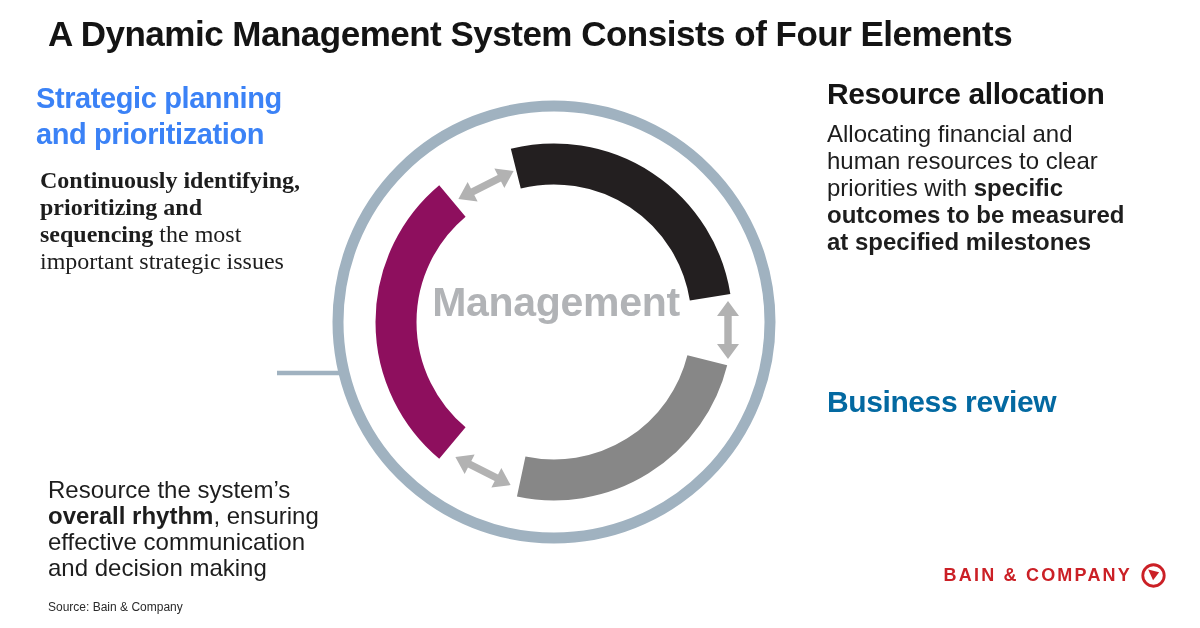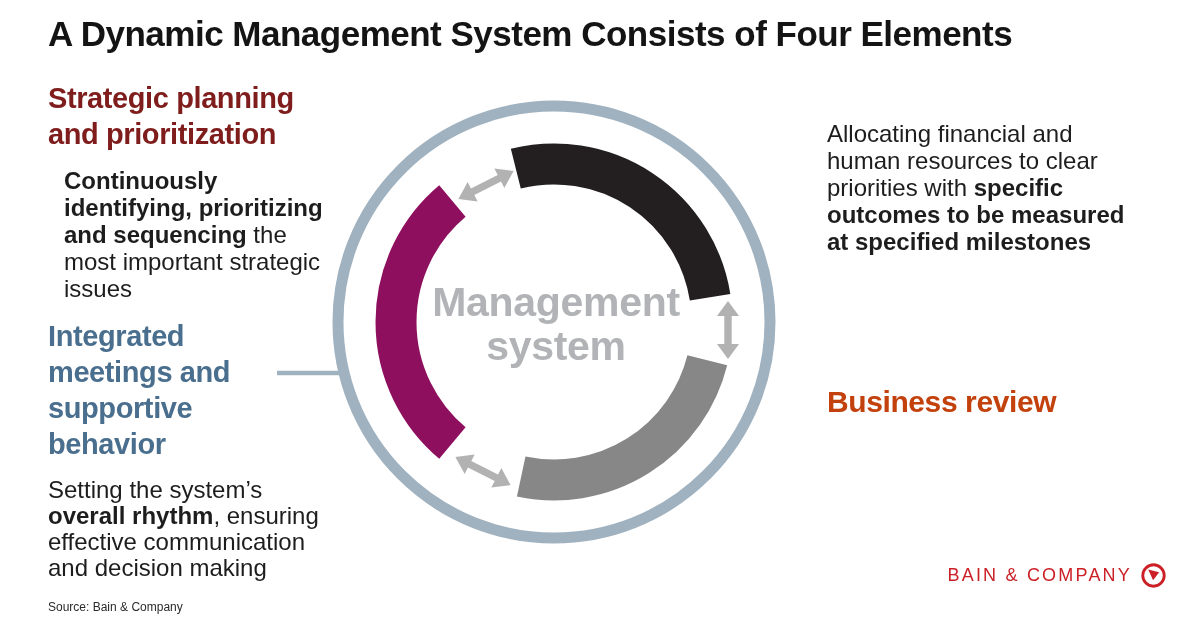--- a/index.html
+++ b/index.html
@@ -41,32 +41,32 @@
     letter-spacing: -0.3px;
   }
   .section-heading {
     position: absolute;
     margin: 0;
     font-weight: 700;
     font-size: 29px;
     line-height: 36px;
     letter-spacing: -0.4px;
   }
-  .heading-strategic { left: 48px; top: 80px; width: 302px; color: #7f1d1d; }
+  .heading-strategic { left: 36px; top: 80px; width: 302px; color: #3b82f6; }
   .heading-integrated { left: 48px; top: 318px; width: 215px; color: #4a6f8e; }
   .heading-resource { left: 827px; top: 76px; width: 360px; color: #141414; font-size: 30px; }
-  .heading-business { left: 827px; top: 384px; width: 360px; color: #c2410c; font-size: 30px; }
+  .heading-business { left: 827px; top: 384px; width: 360px; color: #0369a1; font-size: 30px; }
   .section-body {
     position: absolute;
     margin: 0;
     font-size: 24px;
     line-height: 27px;
     color: #1d1d1d;
   }
-  .body-strategic { left: 64px; top: 167px; width: 262px; }
+  .body-strategic { left: 40px; top: 167px; width: 262px; font-family: Liberation Serif, serif; }
   .body-integrated { left: 48px; top: 477px; width: 288px; line-height: 26px; }
   .body-resource { left: 827px; top: 120px; width: 318px; }
   .body-business { left: 827px; top: 425px; width: 348px; }
   .bold { font-weight: 700; }
   .source-note {
     position: absolute;
     left: 48px;
     top: 600px;
     font-size: 12px;
     color: #2a2a2a;
@@ -74,21 +74,21 @@
   .brand-logo {
     position: absolute;
     right: 34px;
     top: 563px;
     display: flex;
     align-items: center;
     gap: 9px;
   }
   .brand-logo .wordmark {
     font-size: 18px;
-    font-weight: 400;
+    font-weight: 700;
     letter-spacing: 2.2px;
     color: #cb2026;
   }
   .brand-logo svg { display: block; }
 </style>
 </head>
 <body>
 
 <div class="canvas">
 
@@ -106,29 +106,28 @@
 
     <path d="M 452.4 443.0 A 158 158 0 0 1 452.4 201.0" fill="none" stroke-width="41" stroke="#8E0F5E"></path>
 
     <polygon points="-31,0 -15,-11 -15,-3.7 15,-3.7 15,-11 31,0 15,11 15,3.7 -15,3.7 -15,11" transform="translate(486 185) rotate(-27)" fill="#B2B2B2"></polygon>
     <polygon points="-29,0 -14,-11 -14,-3.7 14,-3.7 14,-11 29,0 14,11 14,3.7 -14,3.7 -14,11" transform="translate(728 330) rotate(90)" fill="#B2B2B2"></polygon>
     <polygon points="-31,0 -15,-11 -15,-3.7 15,-3.7 15,-11 31,0 15,11 15,3.7 -15,3.7 -15,11" transform="translate(483 471) rotate(27)" fill="#B2B2B2"></polygon>
   </svg>
 
   <div class="center-label">
     <div>Management</div>
-    <div>system</div>
   </div>
 
   <h2 class="section-heading heading-strategic">Strategic planning and prioritization</h2>
   <p class="section-body body-strategic"><span class="bold">Continuously identifying, prioritizing and sequencing</span><span> the most important strategic issues</span></p>
 
-  <h2 class="section-heading heading-integrated">Integrated meetings and supportive behavior</h2>
-  <p class="section-body body-integrated"><span>Setting the system’s </span><span class="bold">overall rhythm</span><span>, ensuring effective communication and decision making</span></p>
+  <p class="section-body body-integrated"><span>Resource the system’s </span><span class="bold">overall rhythm</span><span>, ensuring effective communication and decision making</span></p>
 
+  <h2 class="section-heading heading-resource">Resource allocation</h2>
   <p class="section-body body-resource"><span>Allocating financial and human resources to clear priorities with </span><span class="bold">specific outcomes to be measured at specified milestones</span></p>
 
   <h2 class="section-heading heading-business">Business review</h2>
 
   <div class="source-note">Source: Bain &amp; Company</div>
 
   <div class="brand-logo">
     <span class="wordmark">BAIN &amp; COMPANY</span>
     <svg width="25" height="25" viewBox="0 0 24 24">
       <circle cx="12" cy="12" r="10.3" fill="none" stroke-width="2.7" stroke="#CB2026"></circle>

